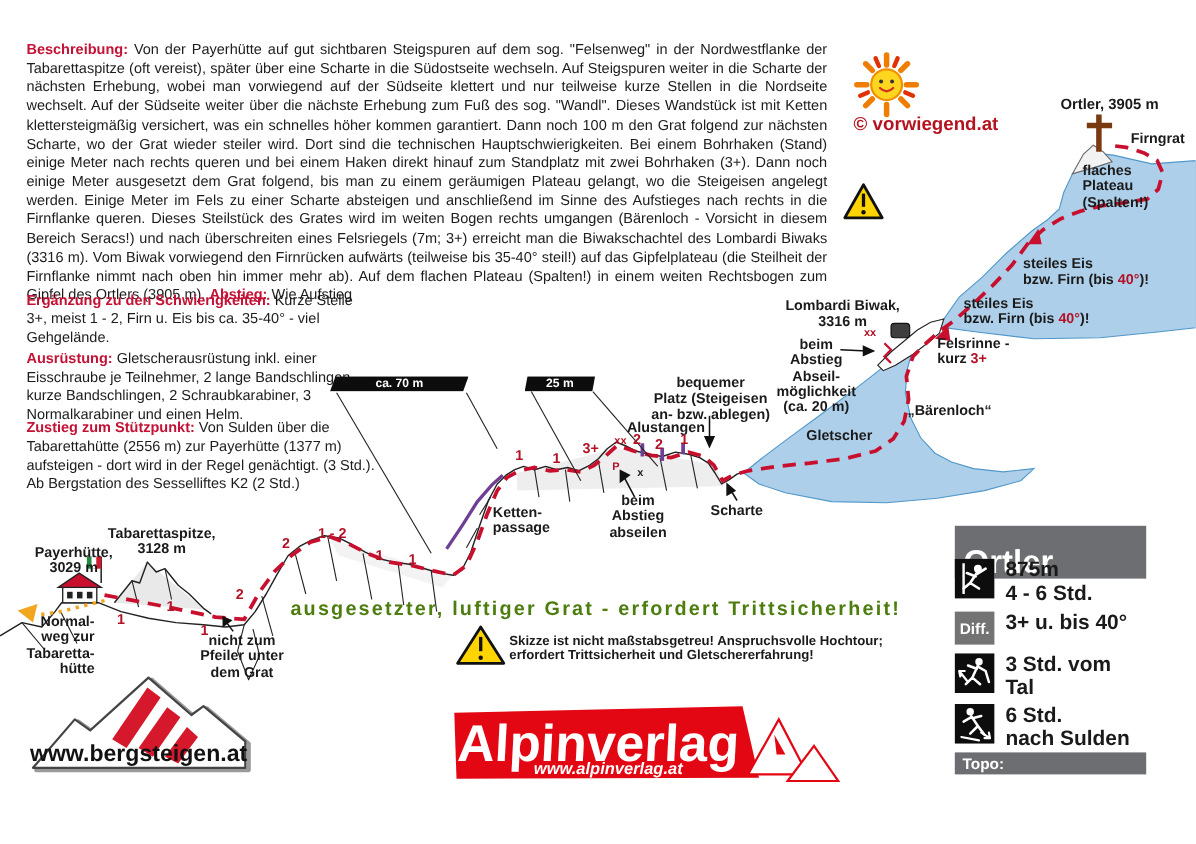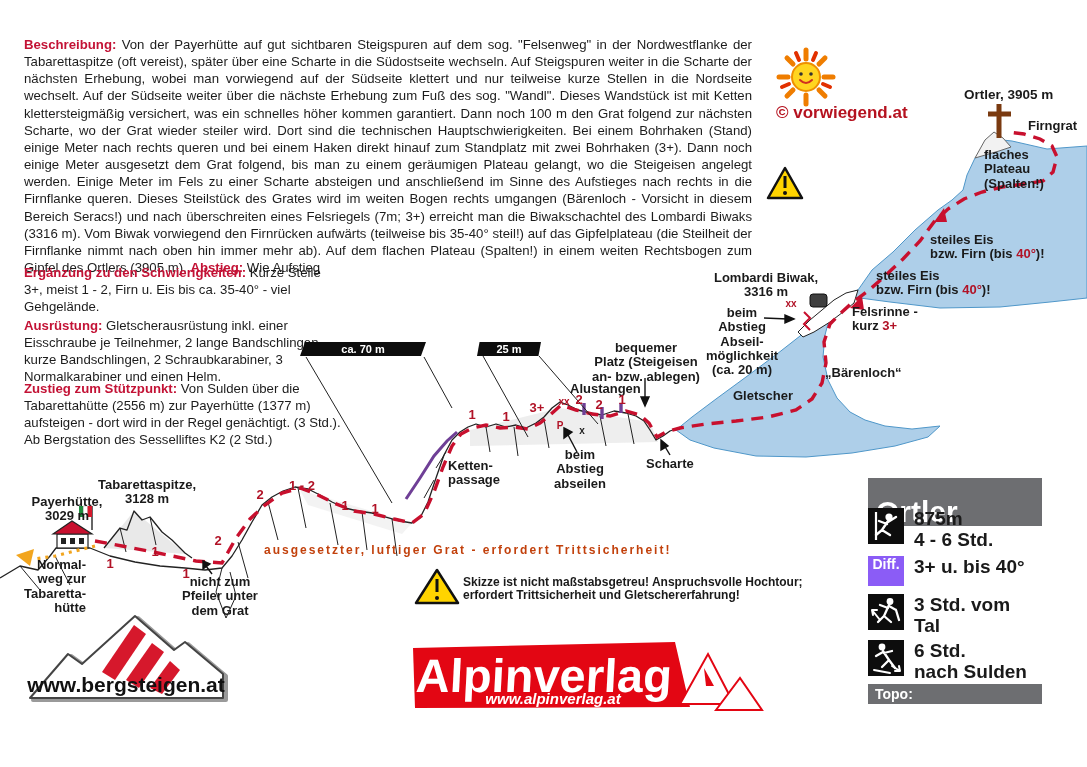--- a/index.html
+++ b/index.html
@@ -5,33 +5,33 @@
   html,body{margin:0;padding:0;background:#fff;}
   #stage{position:relative;width:1087px;height:767px;background:#fff;overflow:hidden;
          font-family:"Liberation Sans",sans-serif;color:#1a1a1a;}
   #art{position:absolute;left:0;top:0;z-index:1;}
   .para{position:absolute;z-index:3;font-size:13.2px;line-height:1.30;text-align:justify;color:#1c1c1c;}
   .para .hd{color:#c31235;font-weight:bold;}
   .lbl{position:absolute;z-index:4;font-weight:bold;font-size:13px;line-height:1.1;white-space:pre-line;color:#1a1a1a;}
   .lbl.center{text-align:center;}
   .lbl.right{text-align:right;}
   .red{color:#b11226;}
-  .gray-hint{position:absolute;z-index:4;font-weight:bold;font-size:12px;letter-spacing:2px;color:#c2410c;white-space:nowrap;}
+  .gray-hint{position:absolute;z-index:4;font-weight:bold;font-size:18px;letter-spacing:2px;color:#4d7c0f;white-space:nowrap;}
   .banner{position:absolute;z-index:4;background:#0d0d0d;color:#fff;font-weight:bold;font-size:11px;
           text-align:center;line-height:14px;height:14px;
           clip-path:polygon(4% 0,100% 0,96% 100%,0 100%);}
   .grade{position:absolute;z-index:5;transform:translate(-50%,-50%);font-weight:bold;font-size:13px;color:#b11226;white-space:nowrap;}
   .grade.small{font-size:10px;}
   .grade.black{color:#222;}
   .copyright{position:absolute;z-index:4;font-weight:bold;font-size:17px;color:#b5121f;}
   
   .ibox-head{position:absolute;left:868px;top:452px;width:174px;height:48px;background:#6d6e71;z-index:4;
              color:#fff;font-weight:bold;font-size:30px;line-height:1.05;padding:18px 0 0 8px;box-sizing:border-box;white-space:pre-line;margin-top:26px;}
   .ibox-row{position:absolute;left:868px;z-index:4;display:flex;align-items:flex-start;gap:10px;}
-  .ibox-icon{width:36px;height:36px;background:#8b5cf6;flex:0 0 auto;display:flex;align-items:flex-start;justify-content:center;}
+  .ibox-icon{width:36px;height:36px;background:#737373;flex:0 0 auto;display:flex;align-items:center;justify-content:center;}
   .ibox-icon.diff{height:30px;color:#fff;font-weight:bold;font-size:14px;}
   .ibox-txt{font-weight:bold;font-size:19px;line-height:1.08;white-space:pre-line;padding-top:1px;}
   .ibox-foot{position:absolute;left:868px;top:684px;width:174px;height:20px;background:#6d6e71;z-index:4;
              color:#fff;font-weight:bold;font-size:14px;line-height:20px;padding-left:7px;box-sizing:border-box;}
   svg text{font-family:"Liberation Sans",sans-serif;}
 </style>
 </head>
 <body>
 
 <div id="stage">

